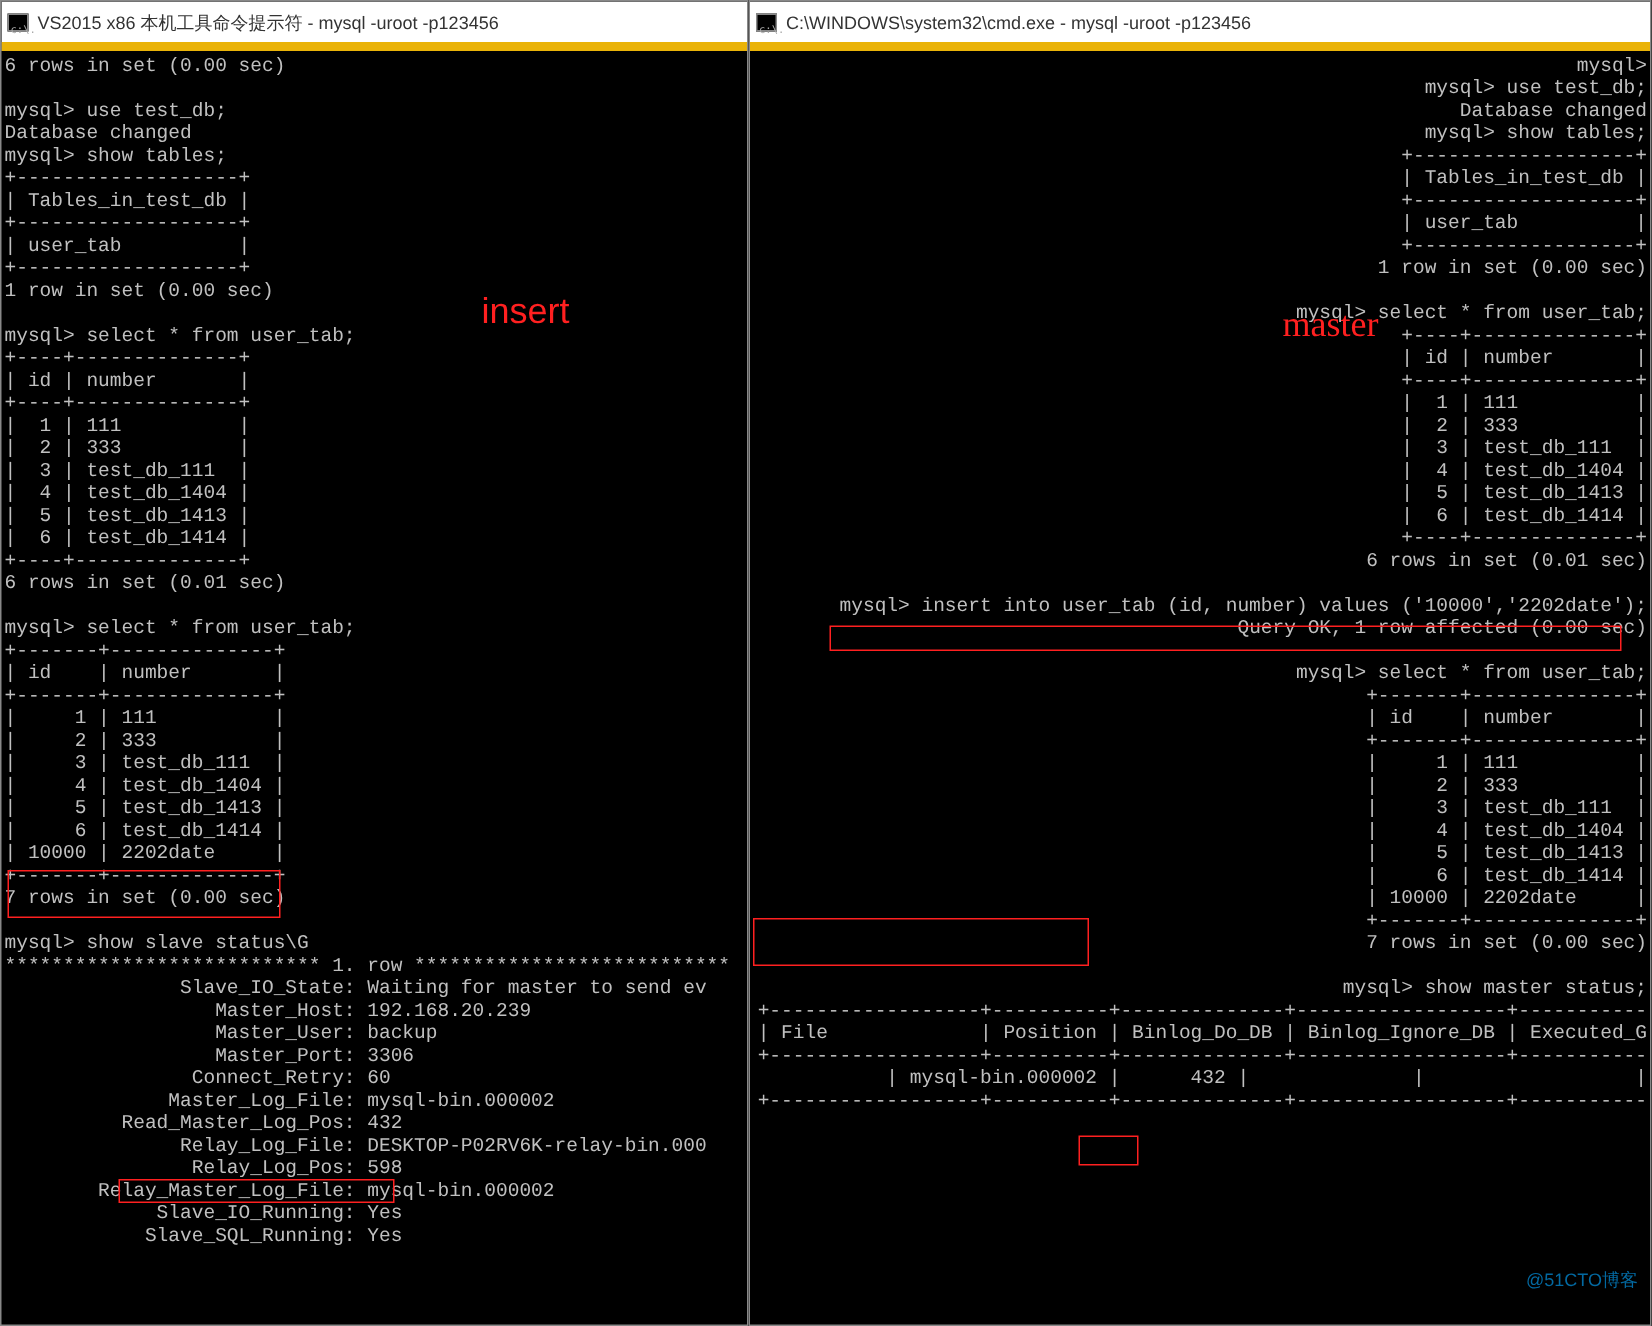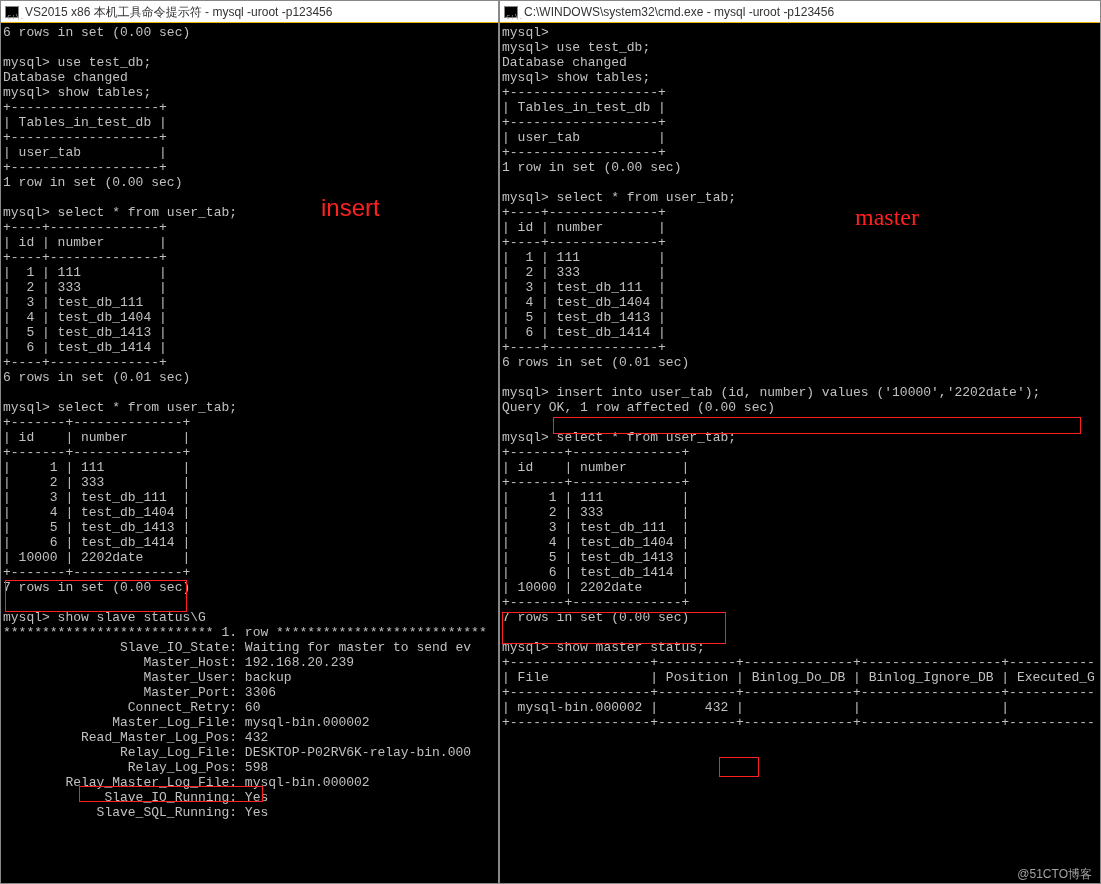--- a/index.html
+++ b/index.html
@@ -13,32 +13,32 @@
     overflow: hidden;
     display: flex;
   }
   .pane {
     background: #000;
     border: 1px solid #888;
     position: relative;
     overflow: hidden;
   }
   .pane-left { width: 499px; height: 884px; }
-  .pane-right { width: 602px; height: 884px; }
+  .pane-right { width: 602px; height: 884px; text-align: right; }
   .titlebar {
     background: #fff;
     color: #333;
     font-family: "Microsoft YaHei", sans-serif;
     font-size: 12px;
-    height: 22px;
+    height: 33px;
     line-height: 22px;
     padding: 4px 4px;
     display: flex;
     align-items: center;
-    border-bottom: 1px solid #eab308;
+    border-bottom: 6px solid #eab308;
   }
   .titlebar-icon {
     display: inline-block;
     width: 14px; height: 12px;
     background: #000;
     border: 1px solid #888;
     margin-right: 6px;
     position: relative;
   }
   .titlebar-icon::before {
@@ -64,22 +64,22 @@
     pointer-events: none;
   }
   .redbox {
     position: absolute;
     border: 1.5px solid #ff2020;
     pointer-events: none;
   }
   .watermark {
     position: absolute;
     right: 8px;
-    bottom: 0;
-    color: #a3a3a3;
+    bottom: 21px;
+    color: #0369a1;
     font-size: 12px;
     font-family: "Microsoft YaHei", sans-serif;
   }
 </style>
 </head>
 <body>
 
 <div class="pane pane-left">
   <div class="titlebar">
     <span class="titlebar-icon"></span>

